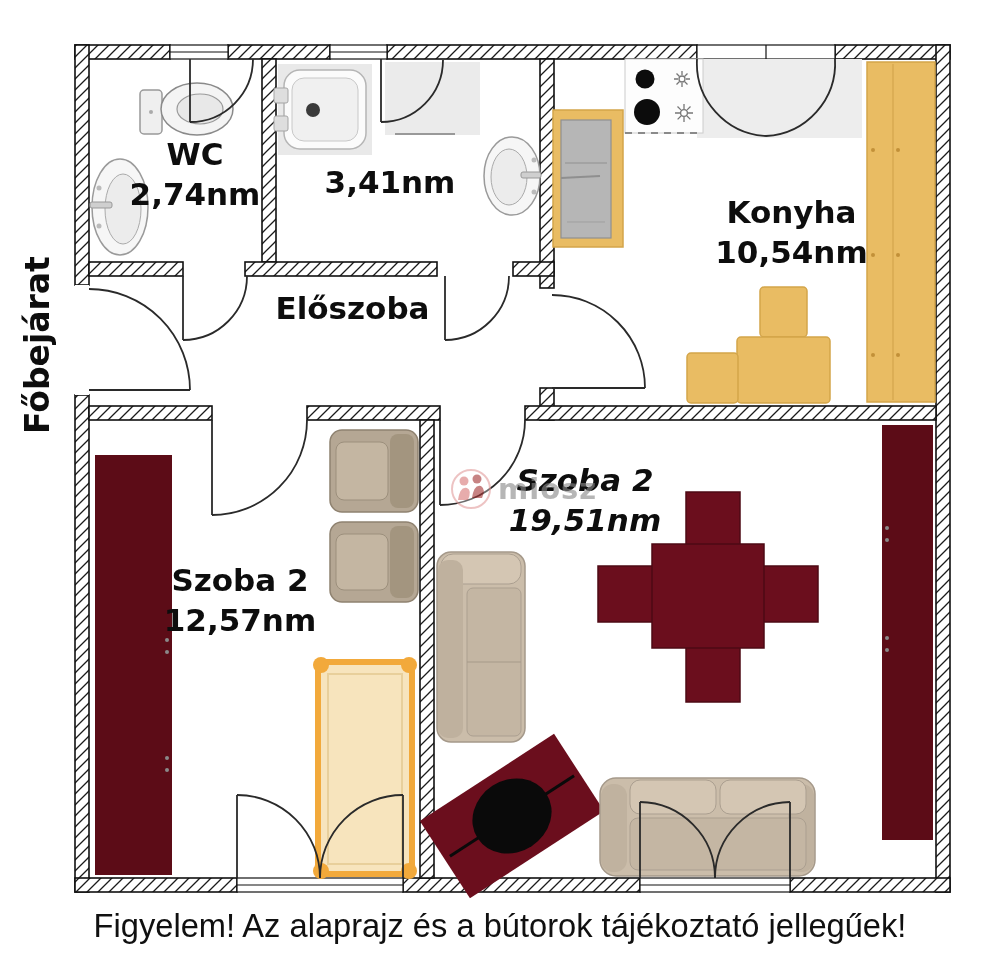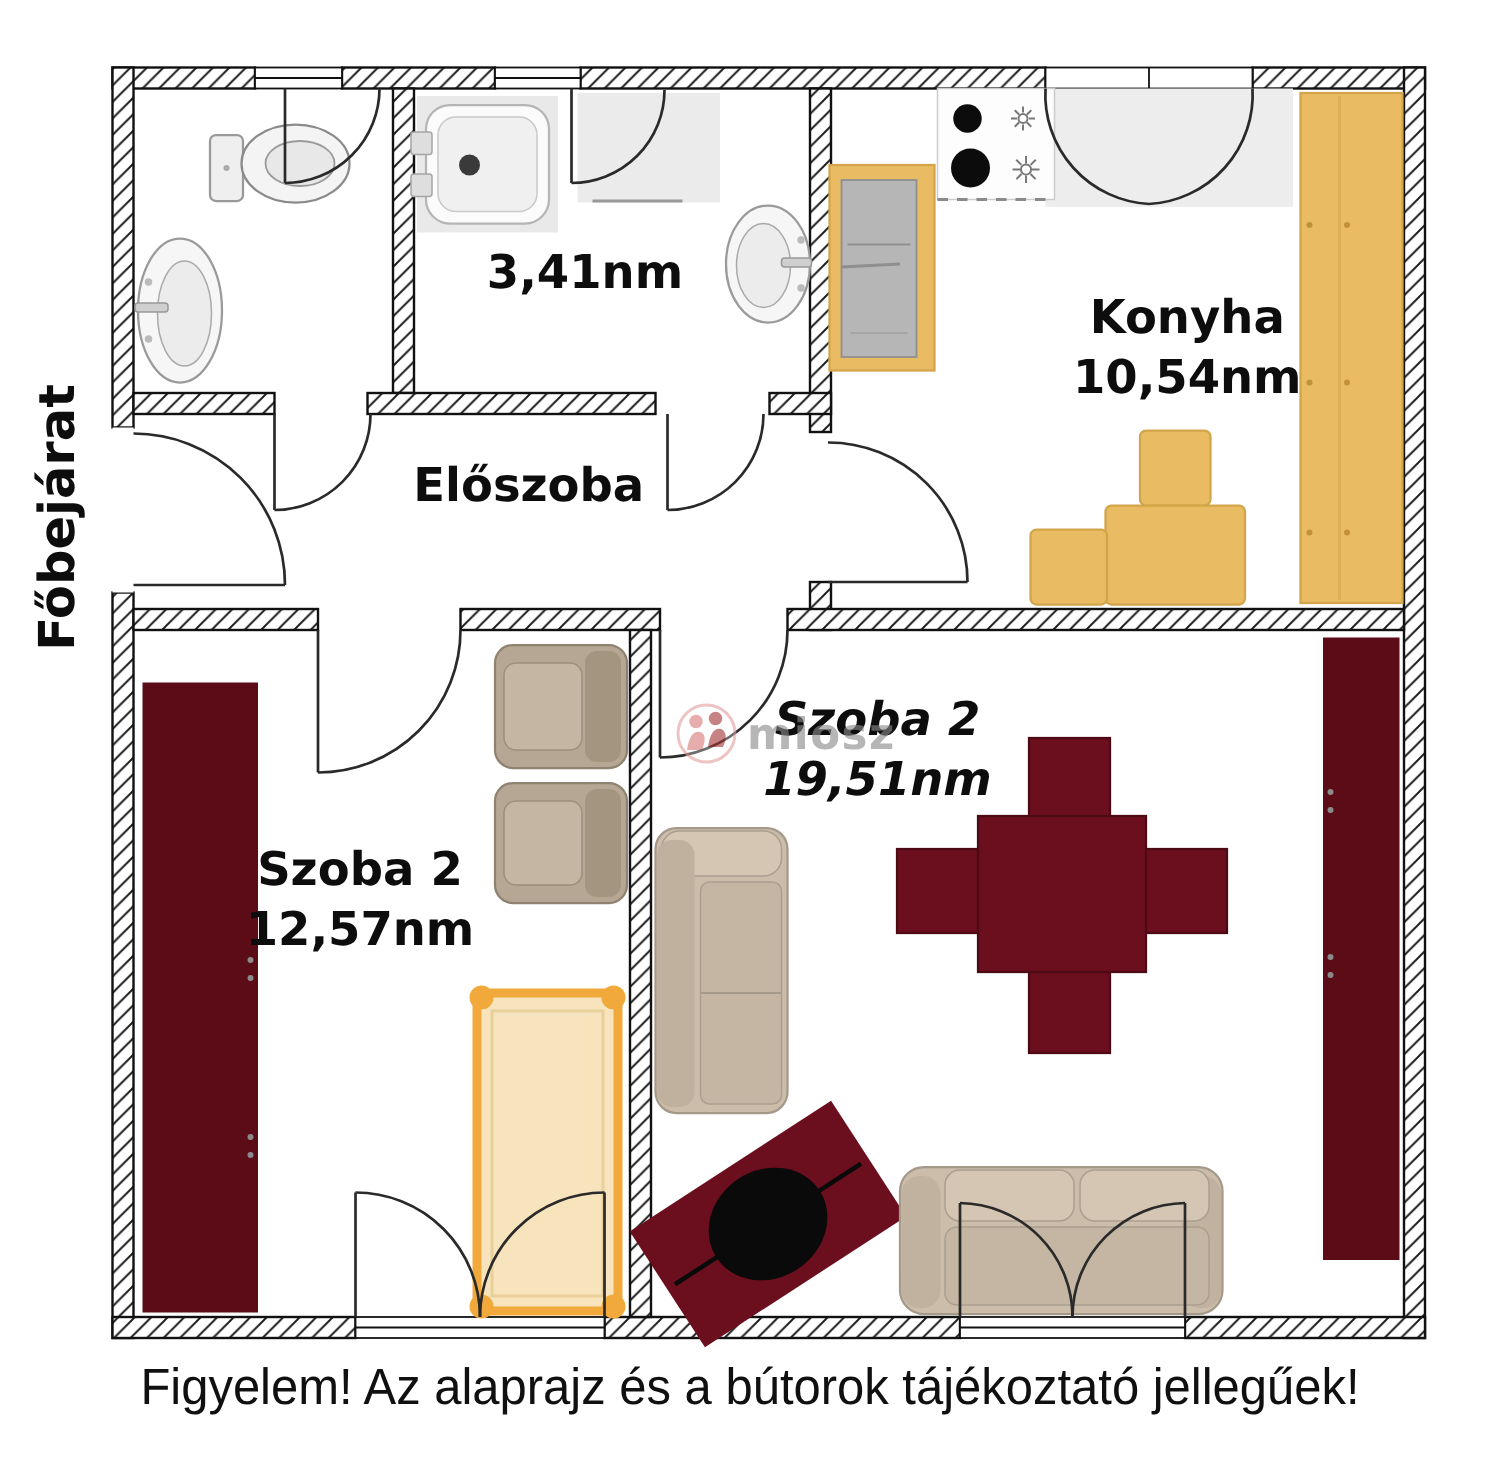--- a/index.html
+++ b/index.html
@@ -244,28 +244,32 @@
     </g>
     <g>
       <path d="M640,878 L640,802"></path>
           <path d="M640,802 A76,76 0 0 1 715,878"></path>
       <path d="M790,878 L790,802"></path>
           <path d="M790,802 A76,76 0 0 0 715,878"></path>
     </g>
   </g>
 </svg>
 
+<div class="room-label" style="left:95px;top:134px;width:200px;">
+  <div>WC</div>
+  <div>2,74nm</div>
+</div>
 <div class="room-label" style="left:295px;top:162px;width:190px;">
   <div>3,41nm</div>
 </div>
 <div class="room-label" style="left:684px;top:192px;width:215px;">
   <div>Konyha</div>
   <div>10,54nm</div>
 </div>
-<div class="room-label" style="left:245px;top:304px;width:215px;">
+<div class="room-label" style="left:245px;top:288px;width:215px;">
   <div>Előszoba</div>
 </div>
 <div class="room-label" style="left:130px;top:560px;width:220px;">
   <div>Szoba 2</div>
   <div>12,57nm</div>
 </div>
 <div class="room-label" style="left:475px;top:460px;width:220px;font-style:italic;">
   <div>Szoba 2</div>
   <div>19,51nm</div>
 </div>

